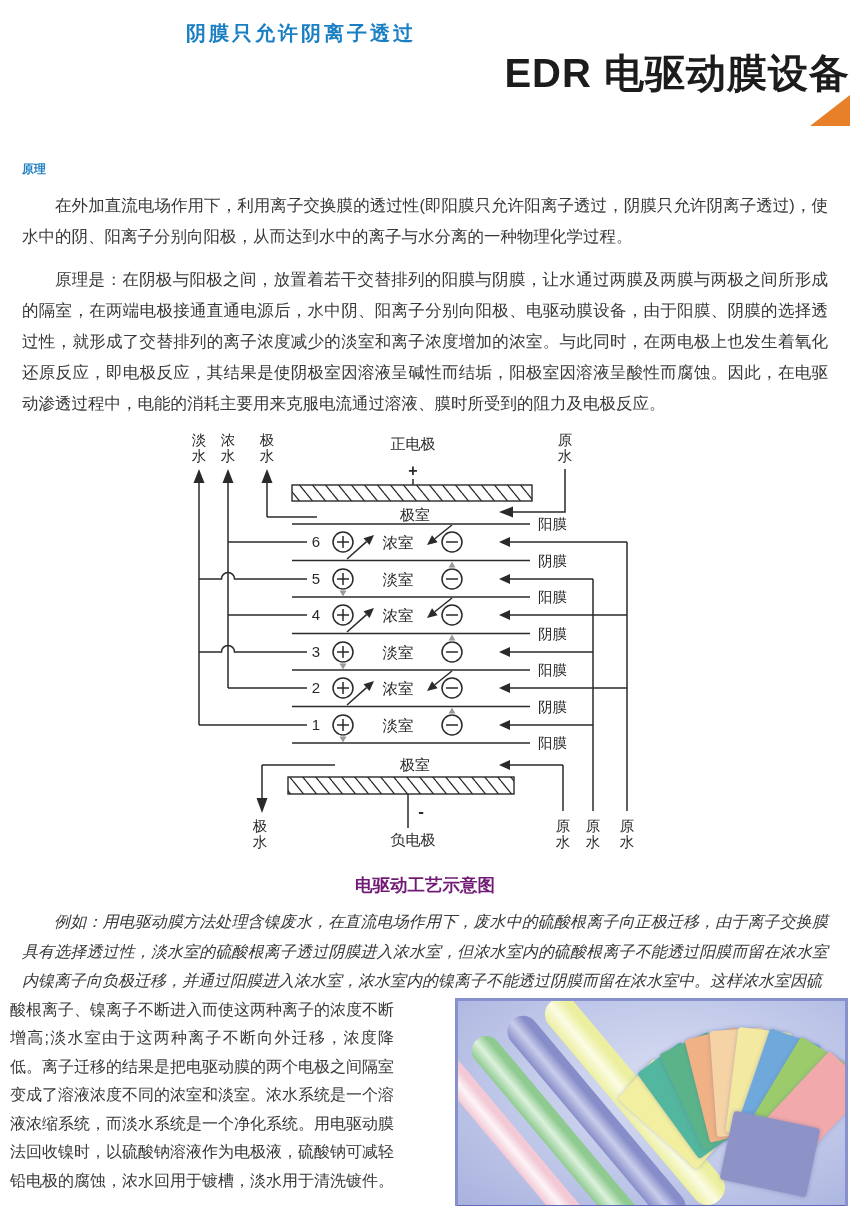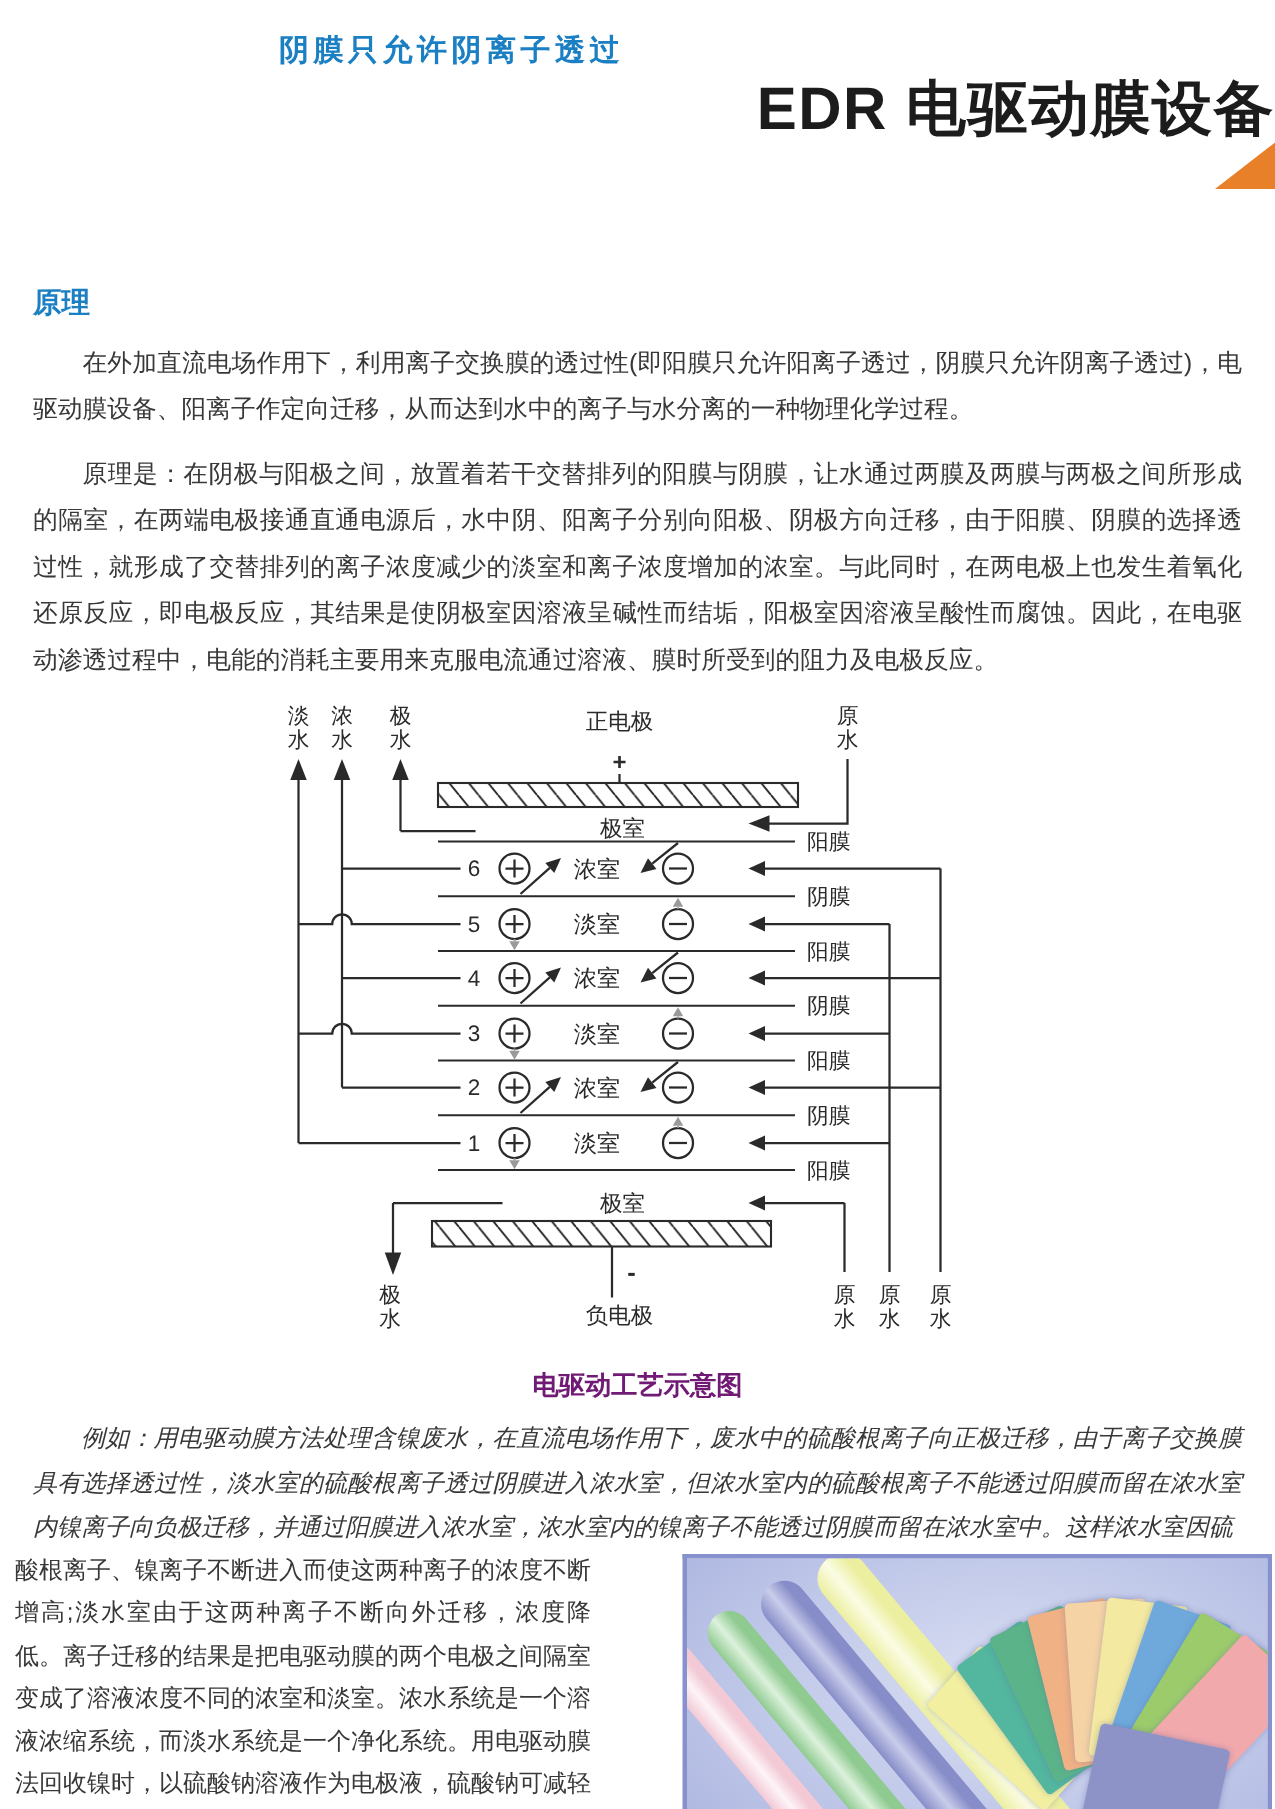--- a/index.html
+++ b/index.html
@@ -6,21 +6,21 @@
   body{
     width:850px;height:1206px;overflow:hidden;background:#ffffff;
     font-family:"Liberation Sans","DejaVu Sans",sans-serif;
     position:relative;
   }
   .header{padding-top:20px;}
   .subtitle{margin-left:186px;font-size:20px;font-weight:bold;letter-spacing:3px;}
   .title-row{margin:4px 0 0 28px;display:flex;align-items:flex-end;flex-direction:column;}
   .main-title{font-size:40px;font-weight:bold;color:#1c1c1c;letter-spacing:1px;line-height:44px;}
   .tri{width:0;height:0;border-left:40px solid transparent;border-bottom:31px solid #e8802a;margin:0 0 3px 10px;}
-  .section-heading{margin:60px 0 0 22px;font-size:19px;font-weight:bold;}
+  .section-heading{margin:32px 0 0 22px;font-size:12px;font-weight:bold;}
   .para{margin:12px 22px 0;font-size:16.5px;line-height:31px;color:#383838;text-align:justify;text-indent:2em;}
   .para.p3{font-size:16px;line-height:29.5px;margin-top:10px;font-style:italic;}
   .diagram-wrap{margin:10px 0 0 150px;width:520px;}
   svg text{font-family:"Liberation Sans","DejaVu Sans",sans-serif;}
   .caption{text-align:center;font-size:17.5px;font-weight:bold;margin-top:4px;}
   .wrap-row{display:flex;justify-content:space-between;margin:0 2px 0 10px;}
   .left-col{width:384px;font-size:16px;line-height:28.5px;color:#383838;text-align:justify;}
   .photo{
     width:393px;height:210px;position:relative;overflow:hidden;margin-top:2px;
     border:3px solid #8791cd;border-bottom-color:#5f6cb4;box-sizing:border-box;
@@ -35,22 +35,22 @@
 <div class="header">
   <div class="subtitle" style="color: rgb(27, 127, 195);">阴膜只允许阴离子透过</div>
   <div class="title-row">
     <span class="main-title">EDR 电驱动膜设备</span>
     <span class="tri"></span>
   </div>
 </div>
 
 <div class="section-heading" style="color: rgb(27, 127, 195);">原理</div>
 
-<p class="para">在外加直流电场作用下，利用离子交换膜的透过性(即阳膜只允许阳离子透过，阴膜只允许阴离子透过)，电驱动膜设备、阳离子作定向迁移，从而达到水中的离子与水分离的一种物理化学过程。</p>
-<p class="para">原理是：在阴极与阳极之间，放置着若干交替排列的阳膜与阴膜，让水通过两膜及两膜与两极之间所形成的隔室，在两端电极接通直通电源后，水中阴、阳离子分别向阳极、阴极方向迁移，由于阳膜、阴膜的选择透过性，就形成了交替排列的离子浓度减少的淡室和离子浓度增加的浓室。与此同时，在两电极上也发生着氧化还原反应，即电极反应，其结果是使阴极室因溶液呈碱性而结垢，阳极室因溶液呈酸性而腐蚀。因此，在电驱动渗透过程中，电能的消耗主要用来克服电流通过溶液、膜时所受到的阻力及电极反应。</p>
+<p class="para">在外加直流电场作用下，利用离子交换膜的透过性(即阳膜只允许阳离子透过，阴膜只允许阴离子透过)，使水中的阴、阳离子分别向阳极，从而达到水中的离子与水分离的一种物理化学过程。</p>
+<p class="para">原理是：在阴极与阳极之间，放置着若干交替排列的阳膜与阴膜，让水通过两膜及两膜与两极之间所形成的隔室，在两端电极接通直通电源后，水中阴、阳离子分别向阳极、电驱动膜设备，由于阳膜、阴膜的选择透过性，就形成了交替排列的离子浓度减少的淡室和离子浓度增加的浓室。与此同时，在两电极上也发生着氧化还原反应，即电极反应，其结果是使阴极室因溶液呈碱性而结垢，阳极室因溶液呈酸性而腐蚀。因此，在电驱动渗透过程中，电能的消耗主要用来克服电流通过溶液、膜时所受到的阻力及电极反应。</p>
 
 <div class="diagram-wrap">
   <svg id="diag" width="520" height="436" viewBox="0 0 520 436">
       <defs>
         <pattern id="hatch" patternUnits="userSpaceOnUse" width="13" height="16">
           <path d="M0,0 L13,16 M-13,0 L0,16 M13,0 L26,16" stroke="#2a2a2a" stroke-width="1.3"></path>
         </pattern>
       </defs>
       <text x="49" y="16" font-size="14.5" text-anchor="middle" fill="#2a2a2a" font-weight="normal">淡</text>
       <text x="49" y="32" font-size="14.5" text-anchor="middle" fill="#2a2a2a" font-weight="normal">水</text>

